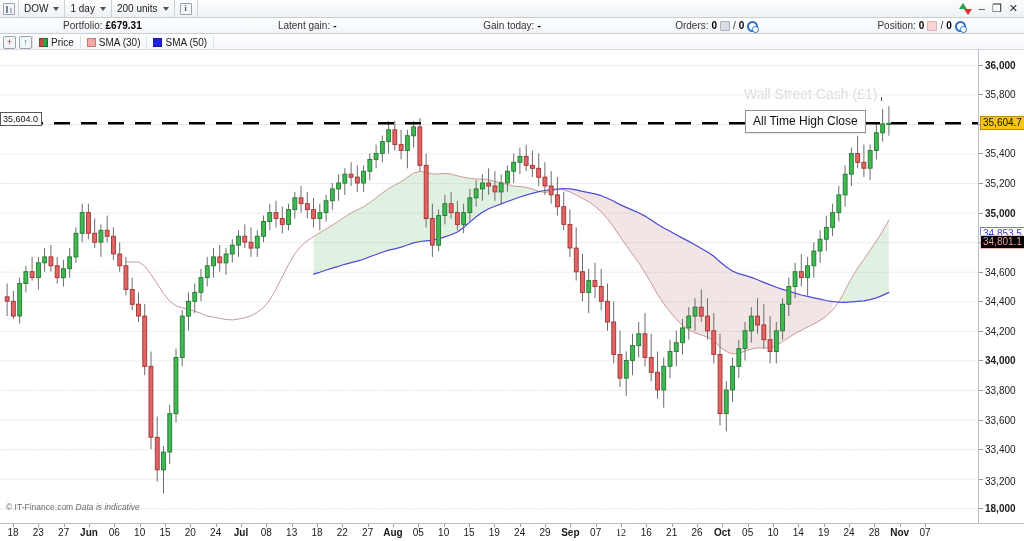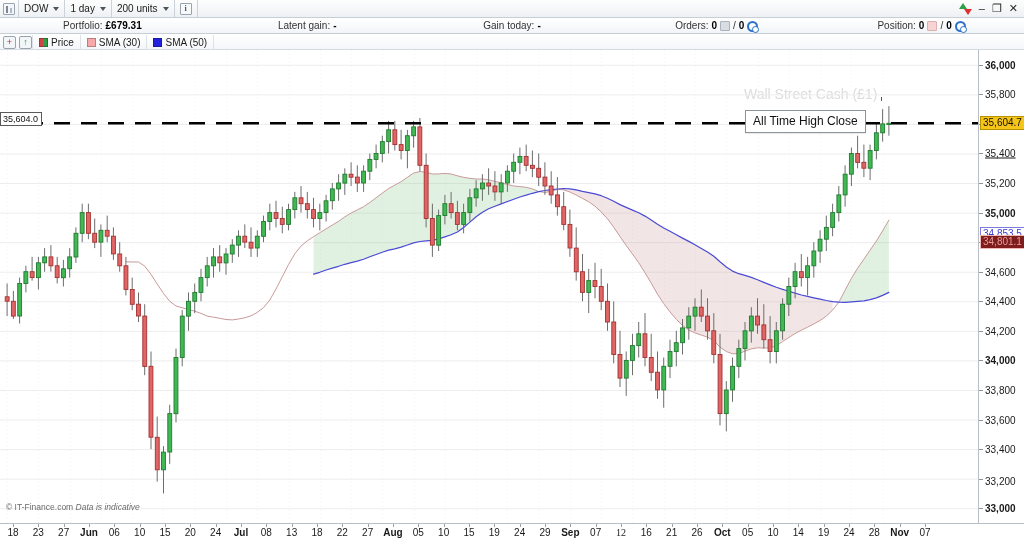--- a/index.html
+++ b/index.html
@@ -182,21 +182,21 @@
     white-space: nowrap; transform: translateY(-50%);
   }
   .pa-lab.bold { font-weight: bold; }
   .pa-box {
     position: absolute; left: 1px; font-size: 10px;
     padding: 1px 2px; white-space: nowrap; transform: translateY(-50%);
     border: 1px solid; line-height: 10px;
   }
   .pa-box.cur { background: #f5c518; border-color: #b79100; color: #111; font-weight: normal; }
   .pa-box.sma50 { background: #ffffff; border-color: #7c7ce0; color: #3a3ad0; }
-  .pa-box.sma20 { background: #7f1d1d; border-color: #f2b9b9; color: #e59a9a; }
+  .pa-box.sma20 { background: #000000; border-color: #f2b9b9; color: #e59a9a; }
 
   
   .date-axis {
     position: absolute; left: 0; top: 523px; width: 1024px; height: 18px;
     border-top: 1px solid #b9bfc7; background: #ffffff;
   }
   .da-lab {
     position: absolute; top: 3px; font-size: 10px; color: #1a1a1a;
     transform: translateX(-50%); white-space: nowrap;
   }
@@ -648,21 +648,21 @@
     <div class="annot">All Time High Close</div>
     <div class="annot-stem" style="left: 880.873px; top: 47px; height: 4.315px;"></div>
 
     <div class="footnote">
       <span>© IT-Finance.com</span>
       <span class="it">Data is indicative</span>
     </div>
 
     <div class="price-axis" id="price-axis">
         <div class="pa-tick" style="top: 458.219px; width: 4px;"></div>
-        <div class="pa-lab bold" style="top: 458.219px;">33,000</div>
+        <div class="pa-lab bold" style="top: 458.219px;">18,000</div>
         <div class="pa-tick" style="top: 428.656px; width: 4px;"></div>
         <div class="pa-lab" style="top: 431px;">33,200</div>
         <div class="pa-tick" style="top: 399.094px; width: 4px;"></div>
         <div class="pa-lab" style="top: 399.094px;">33,400</div>
         <div class="pa-tick" style="top: 369.531px; width: 4px;"></div>
         <div class="pa-lab" style="top: 369.531px;">33,600</div>
         <div class="pa-tick" style="top: 339.969px; width: 4px;"></div>
         <div class="pa-lab" style="top: 339.969px;">33,800</div>
         <div class="pa-tick" style="top: 310.406px; width: 4px;"></div>
         <div class="pa-lab bold" style="top: 310.406px;">34,000</div>
@@ -672,21 +672,21 @@
         <div class="pa-lab" style="top: 251.281px;">34,400</div>
         <div class="pa-tick" style="top: 221.719px; width: 4px;"></div>
         <div class="pa-lab" style="top: 221.719px;">34,600</div>
         <div class="pa-tick" style="top: 192.156px; width: 4px;"></div>
         <div class="pa-lab" style="top: 192.156px;">34,800</div>
         <div class="pa-tick" style="top: 162.594px; width: 4px;"></div>
         <div class="pa-lab bold" style="top: 162.594px;">35,000</div>
         <div class="pa-tick" style="top: 133.031px; width: 4px;"></div>
         <div class="pa-lab" style="top: 133.031px;">35,200</div>
         <div class="pa-tick" style="top: 103.469px; width: 4px;"></div>
-        <div class="pa-lab" style="top: 103.469px; text-decoration: underline;">35,400</div>
+        <div class="pa-lab" style="top: 103.469px;">35,400</div>
         <div class="pa-tick" style="top: 73.9062px; width: 4px;"></div>
         <div class="pa-lab" style="top: 73.9062px;">35,600</div>
         <div class="pa-tick" style="top: 44.3438px; width: 4px;"></div>
         <div class="pa-lab" style="top: 44.3438px;">35,800</div>
         <div class="pa-tick" style="top: 14.7812px; width: 4px;"></div>
         <div class="pa-lab bold" style="top: 14.7812px;">36,000</div>
         <div class="pa-box cur" style="top: 73.2115px;">35,604.7</div>
         <div class="pa-box sma50" style="top: 184.248px;">34,853.5</div>
         <div class="pa-box sma20" style="top: 191.994px;">34,801.1</div>
       </div>

